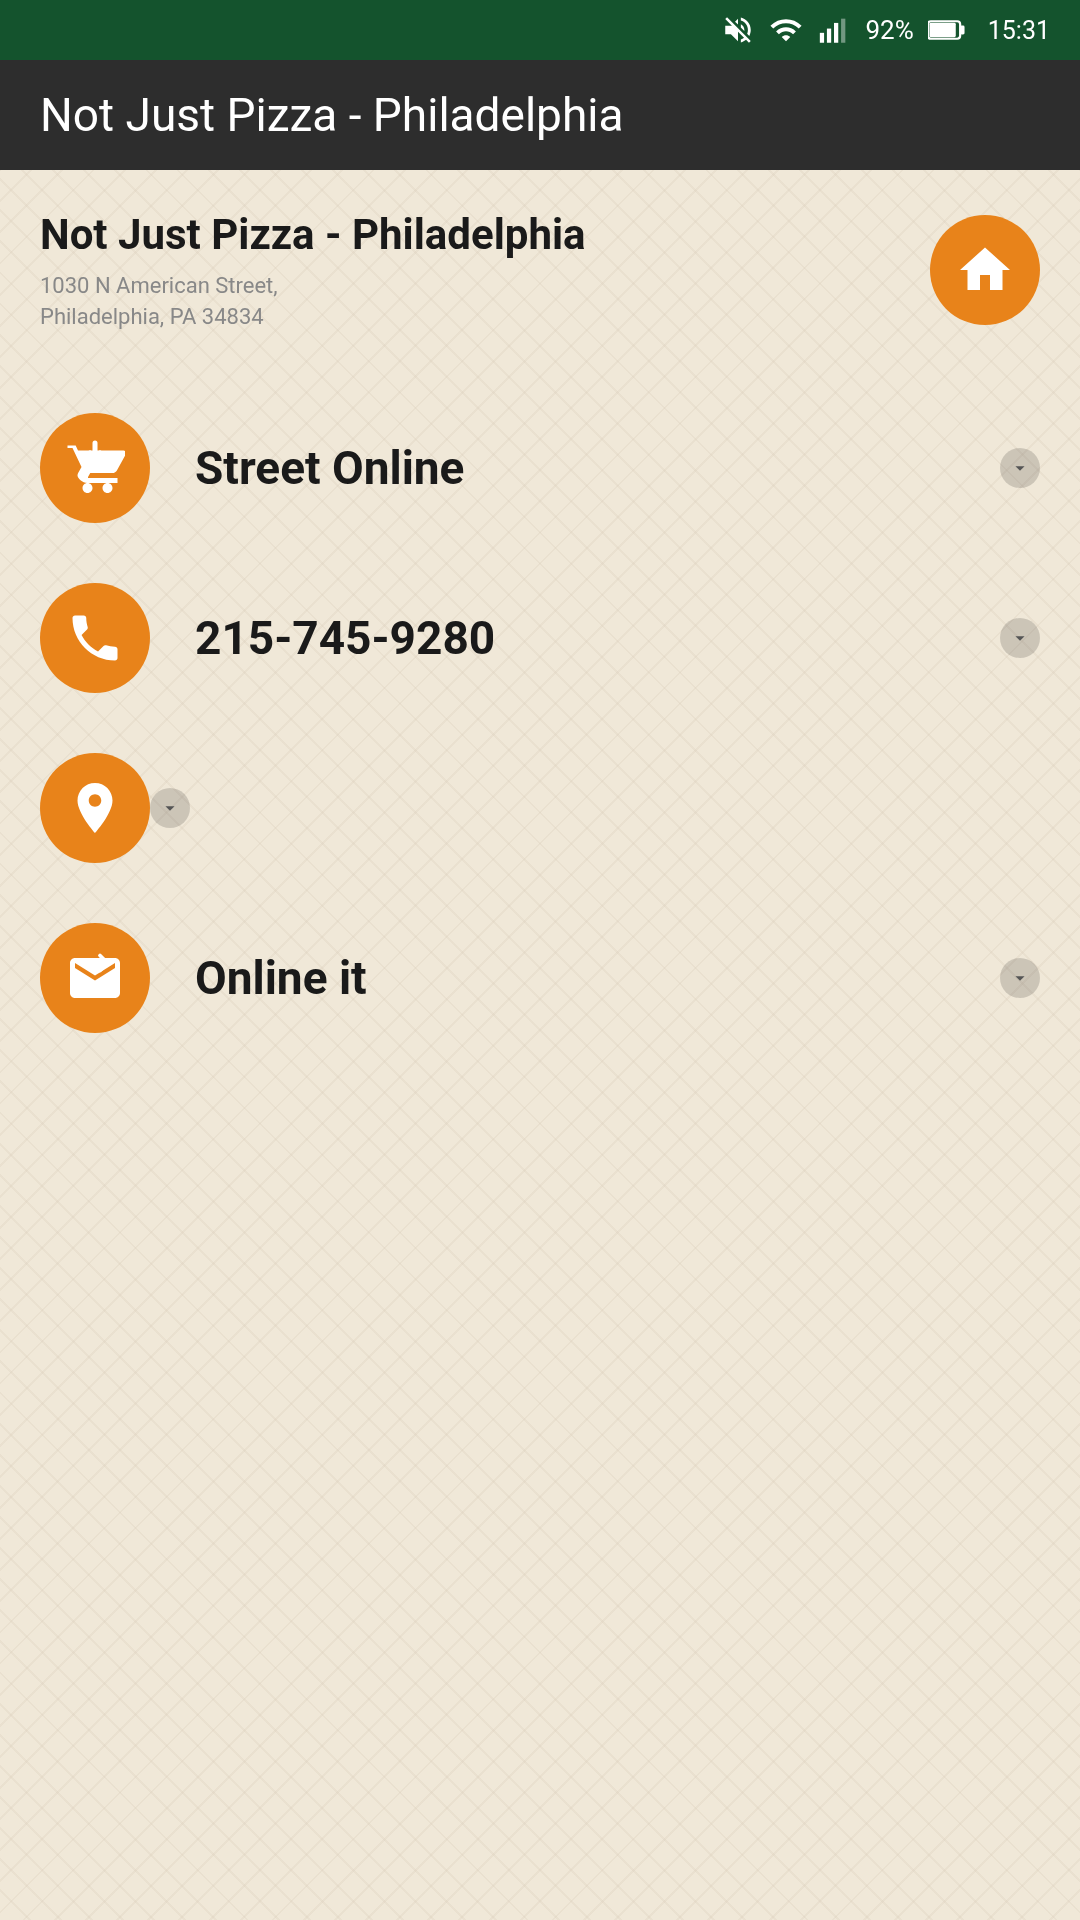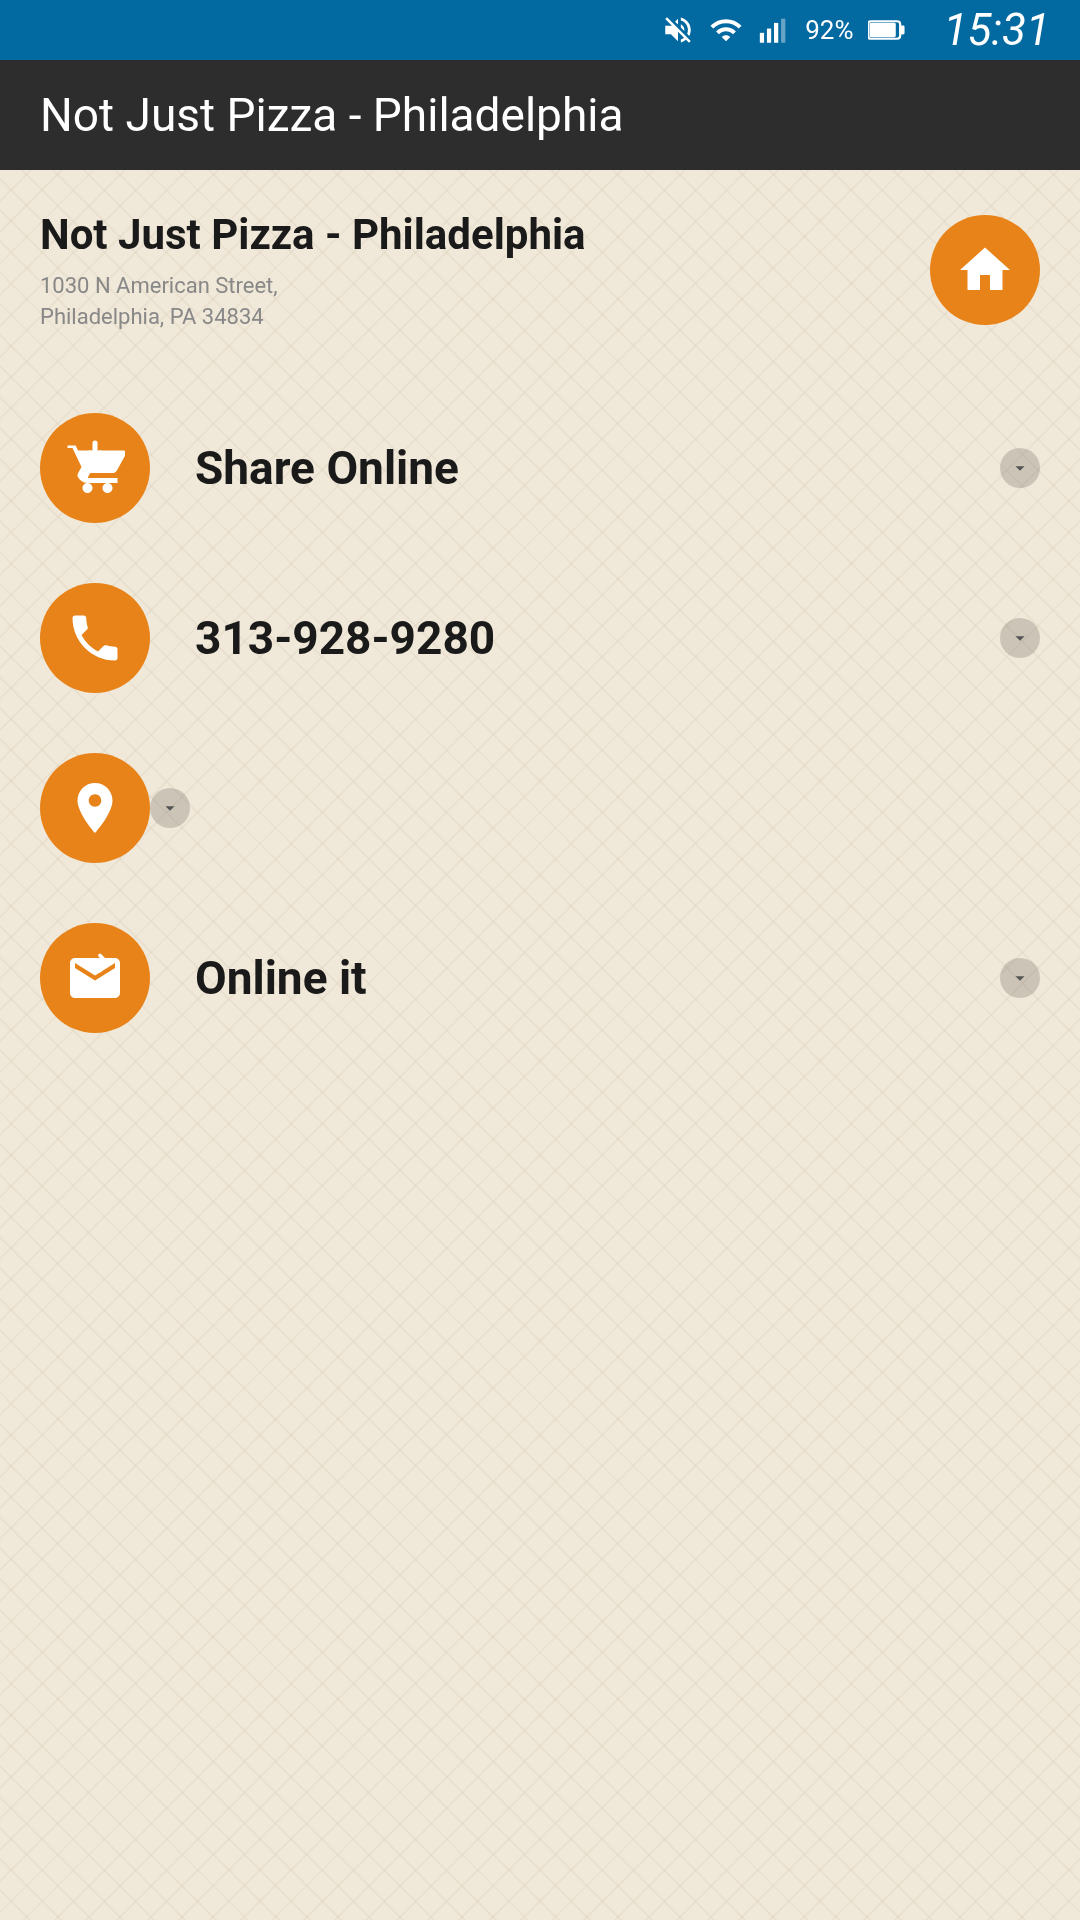--- a/index.html
+++ b/index.html
@@ -37,43 +37,42 @@
           transparent 20px,
           rgba(200,185,165,0.15) 20px,
           rgba(200,185,165,0.15) 22px
         );
       pointer-events: none;
       z-index: 0;
     }
 
     
     .status-bar {
-      background-color: #0369a1;
+      background-color: #14532d;
       height: 60px;
       width: 100%;
       display: flex;
       align-items: center;
       justify-content: flex-end;
       padding: 0 30px;
       position: relative;
       z-index: 10;
     }
 
     .status-bar-icons {
       display: flex;
       align-items: center;
       gap: 14px;
     }
 
     .status-time {
       color: white;
-      font-size: 44px;
+      font-size: 25px;
       font-weight: 400;
-      margin-left: 24px;
-      font-style: italic;
+      margin-left: 8px;
     }
 
     .battery-text {
       color: white;
       font-size: 26px;
     }
 
     
     .app-toolbar {
       background-color: #2d2d2d;
@@ -262,35 +261,35 @@
   <div class="action-list">
 
     <div class="action-item">
       <div class="action-icon-circle">
         <svg viewBox="0 0 24 24">
           <path d="M17 18c-1.1 0-1.99.9-1.99 2S15.9 22 17 22s2-.9 2-2-.9-2-2-2zM1 2v2h2l3.6 7.59-1.35 2.45c-.16.28-.25.61-.25.96C5 16.1 6.9 18 9 18h12v-2H9.42c-.14 0-.25-.11-.25-.25l.03-.12.9-1.63H19c.75 0 1.41-.41 1.75-1.03l3.58-6.49A1 1 0 0023.47 5H5.21l-.94-2H1zm16 16c-1.1 0-1.99.9-1.99 2S15.9 22 17 22s2-.9 2-2-.9-2-2-2zM9 18c-1.1 0-1.99.9-1.99 2S7.9 22 9 22s2-.9 2-2-.9-2-2-2z"></path>
 
           <path d="M12 2v6m0 0l-2-2m2 2l2-2" stroke="white" stroke-width="2" fill="none" stroke-linecap="round"></path>
         </svg>
       </div>
-      <span class="action-label">Share Online</span>
+      <span class="action-label">Street Online</span>
       <div class="action-chevron">
         <svg viewBox="0 0 24 24">
           <path d="M7 10l5 5 5-5z"></path>
         </svg>
       </div>
     </div>
 
     <div class="action-item">
       <div class="action-icon-circle">
         <svg viewBox="0 0 24 24">
           <path d="M6.62 10.79c1.44 2.83 3.76 5.14 6.59 6.59l2.2-2.2c.27-.27.67-.36 1.02-.24 1.12.37 2.33.57 3.57.57.55 0 1 .45 1 1V20c0 .55-.45 1-1 1-9.39 0-17-7.61-17-17 0-.55.45-1 1-1h3.5c.55 0 1 .45 1 1 0 1.25.2 2.45.57 3.57.11.35.03.74-.25 1.02l-2.2 2.2z"></path>
         </svg>
       </div>
-      <span class="action-label">313-928-9280</span>
+      <span class="action-label">215-745-9280</span>
       <div class="action-chevron">
         <svg viewBox="0 0 24 24">
           <path d="M7 10l5 5 5-5z"></path>
         </svg>
       </div>
     </div>
 
     <div class="action-item">
       <div class="action-icon-circle">
         <svg viewBox="0 0 24 24">

